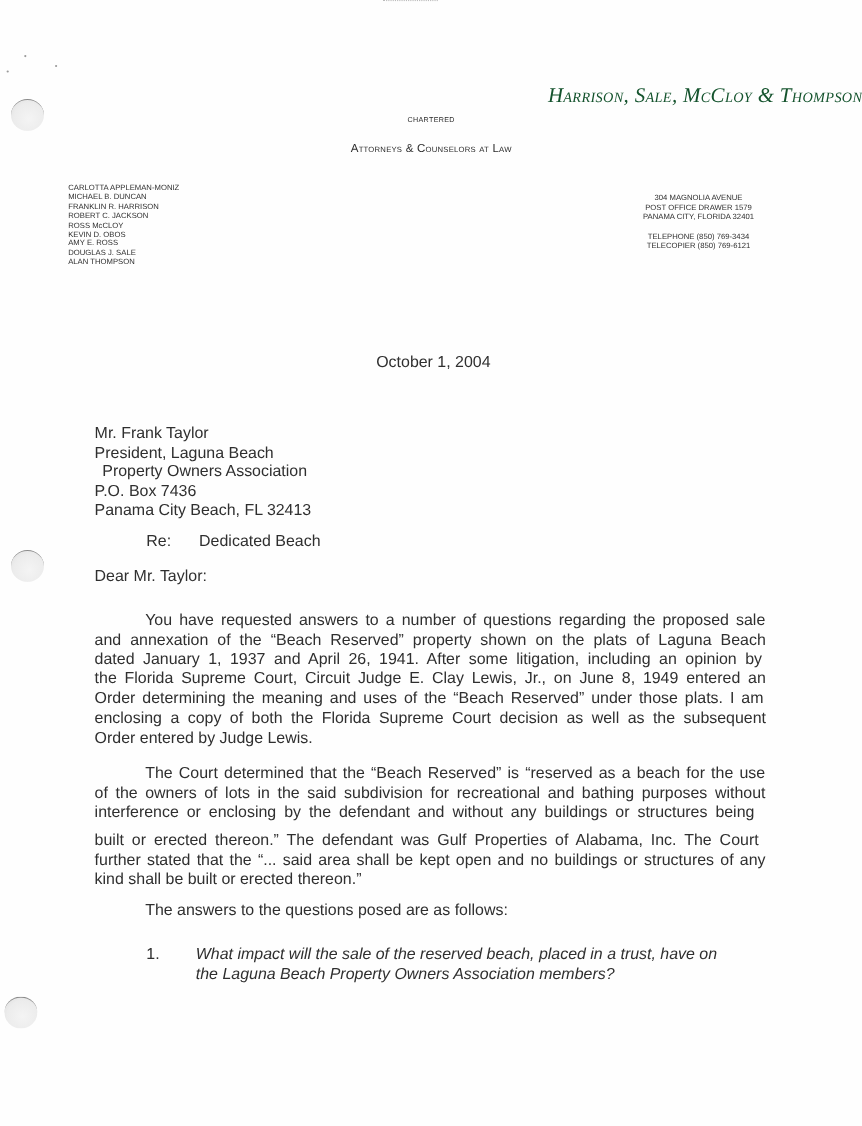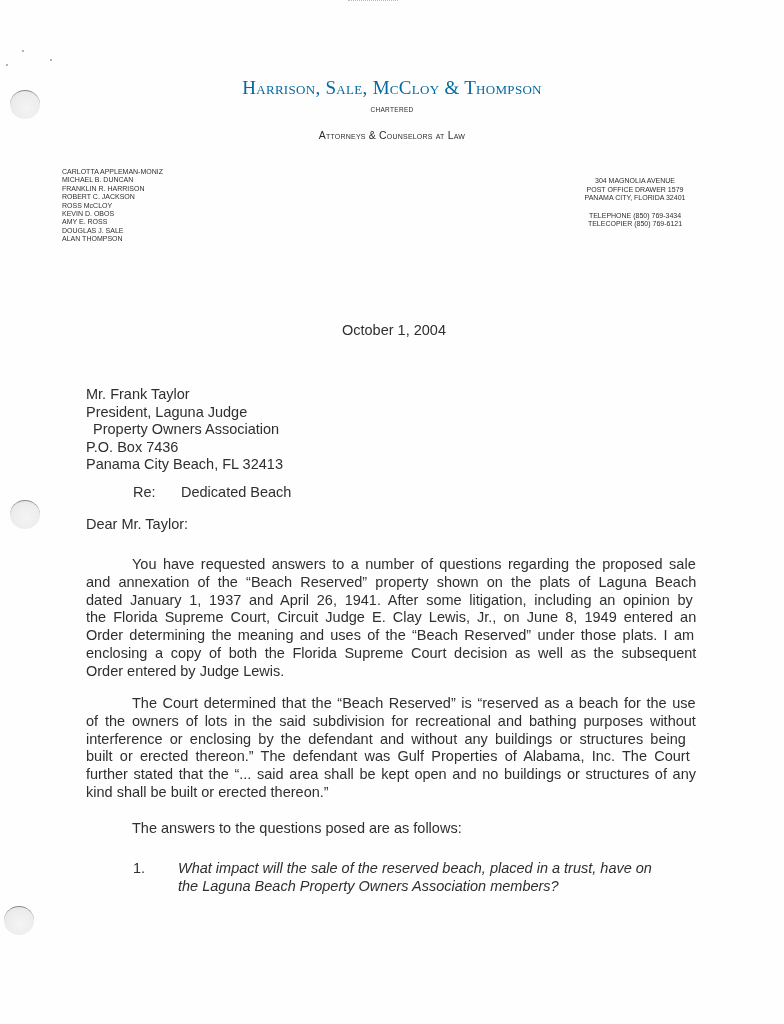--- a/index.html
+++ b/index.html
@@ -10,23 +10,24 @@
   .page { position: absolute; left: 0; top: 0; width: 784px; height: 1024px; background: #fefefe; }
   .hole {
     position: absolute; width: 30px; height: 28px; border-radius: 50%;
     background: radial-gradient(circle at 55% 60%, #f4f4f4 0%, #ececec 60%, #dcdcdc 100%);
     border-top: 1.5px solid #8a8a8a;
   }
   .speck { position: absolute; width: 2px; height: 2px; background: #9a9a9a; border-radius: 50%; }
   .scanmark { position: absolute; top: 0; left: 348px; width: 50px; height: 2px; border-top: 1px dotted #bbb; }
 
   .firm-name {
-    position: absolute; top: 77px; left: 0; width: 784px; text-align: center;
-    font-family: "Liberation Serif", serif; font-size: 19px; color: #0369a1; letter-spacing: 0.3px;
+    position: absolute; top: 77px; left: 0; width: 784px; text-align: right;
+    font-family: "Liberation Serif", serif; font-size: 19px; color: #14532d; letter-spacing: 0.3px;
     font-variant: small-caps;
+    font-style: italic;
   }
   .chartered {
     position: absolute; top: 106px; left: 0; width: 784px; text-align: center;
     font-size: 6.5px; color: #2b2b2b; letter-spacing: 0.3px;
   }
   .tagline {
     position: absolute; top: 129px; left: 0; width: 784px; text-align: center;
     font-size: 10.5px; color: #2b2b2b; font-variant: small-caps; letter-spacing: 0.2px;
   }
   .partners {
@@ -93,21 +94,21 @@
     <div>PANAMA CITY, FLORIDA  32401</div>
     <div class="gap"></div>
     <div>TELEPHONE (850) 769-3434</div>
     <div>TELECOPIER (850) 769-6121</div>
   </div>
 
   <div class="body-text date">October 1, 2004</div>
 
   <div class="body-text addressee">
     <div>Mr. Frank Taylor</div>
-    <div>President, Laguna Judge</div>
+    <div>President, Laguna Beach</div>
     <div class="indent">Property Owners Association</div>
     <div>P.O. Box 7436</div>
     <div>Panama City Beach, FL  32413</div>
   </div>
 
   <div class="body-text re">
     <span class="label">Re:</span><span>Dedicated Beach</span>
   </div>
 
   <div class="body-text salutation">Dear Mr. Taylor:</div>
@@ -119,21 +120,21 @@
     <div class="nowrap" style="word-spacing: 3.06667px;">the Florida Supreme Court, Circuit Judge E. Clay Lewis, Jr., on June 8, 1949 entered an</div>
     <div class="nowrap" style="word-spacing: 2.26667px;">Order determining the meaning and uses of the “Beach Reserved” under those plats.  I am</div>
     <div class="nowrap" style="word-spacing: 3.64286px;">enclosing a copy of both the Florida Supreme Court decision as well as the subsequent</div>
     <div class="nowrap">Order entered by Judge Lewis.</div>
   </div>
 
   <div class="body-text para p2">
     <div class="first nowrap" style="word-spacing: 1.57143px;">The Court determined that the “Beach Reserved” is “reserved as a beach for the use</div>
     <div class="nowrap" style="word-spacing: 2.85714px;">of the owners of lots in the said subdivision for recreational and bathing purposes without</div>
     <div class="nowrap" style="word-spacing: 3.16667px;">interference or enclosing by the defendant and without any buildings or structures being</div>
-    <div class="nowrap" style="word-spacing: 3.2px;">built or erected thereon.”  The defendant was Gulf Properties of Alabama, Inc.  The Court</div>
+    <div class="nowrap" style="word-spacing: 3.2px; margin-top: 8px;">built or erected thereon.”  The defendant was Gulf Properties of Alabama, Inc.  The Court</div>
     <div class="nowrap" style="word-spacing: 1.64706px;">further stated that the “... said area shall be kept open and no buildings or structures of any</div>
     <div class="nowrap">kind shall be built or erected thereon.”</div>
   </div>
 
   <div class="body-text para p3">
     <div class="first nowrap">The answers to the questions posed are as follows:</div>
   </div>
 
   <div class="body-text q1">
     <span class="num">1.</span>

